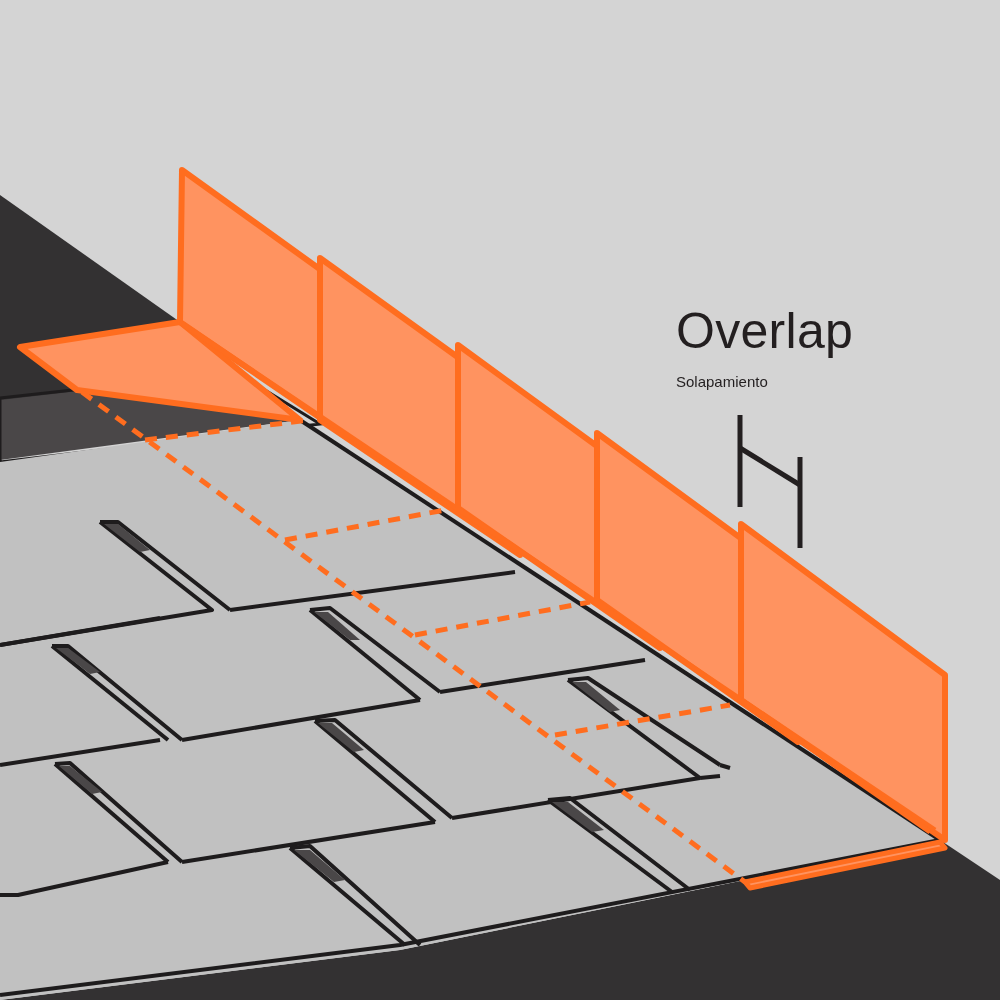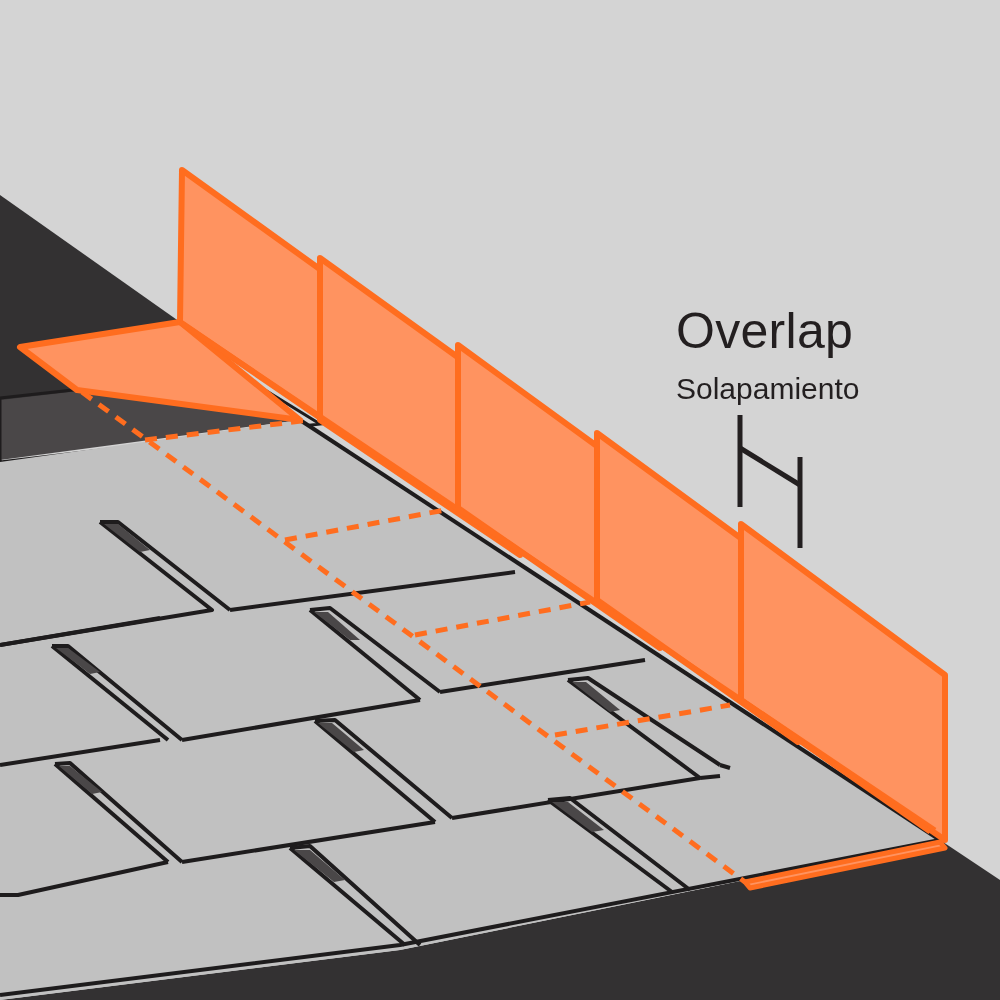--- a/index.html
+++ b/index.html
@@ -6,21 +6,21 @@
   body { width: 1000px; height: 1000px; overflow: hidden; background: #d4d4d4; }
   #stage { position: relative; width: 1000px; height: 755px; }
   svg { position: absolute; left: 0; top: 0; }
   .label-main {
     position: absolute; left: 676px; top: 306px;
     font-family: "Liberation Sans", sans-serif; font-size: 50px; color: #231f20;
     line-height: 1; letter-spacing: 0.3px;
   }
   .label-sub {
     position: absolute; left: 676px; top: 374px;
-    font-family: "Liberation Sans", sans-serif; font-size: 30px; color: #231f20;
+    font-family: "Liberation Sans", sans-serif; font-size: 15px; color: #231f20;
     line-height: 1;
   }
 </style>
 </head>
 <body>
 
 <div id="stage">
   <svg width="1000" height="1000" viewBox="0 0 1000 1000">
 
     <rect x="0" y="0" width="1000" height="1000" fill="#d4d4d4"></rect>

